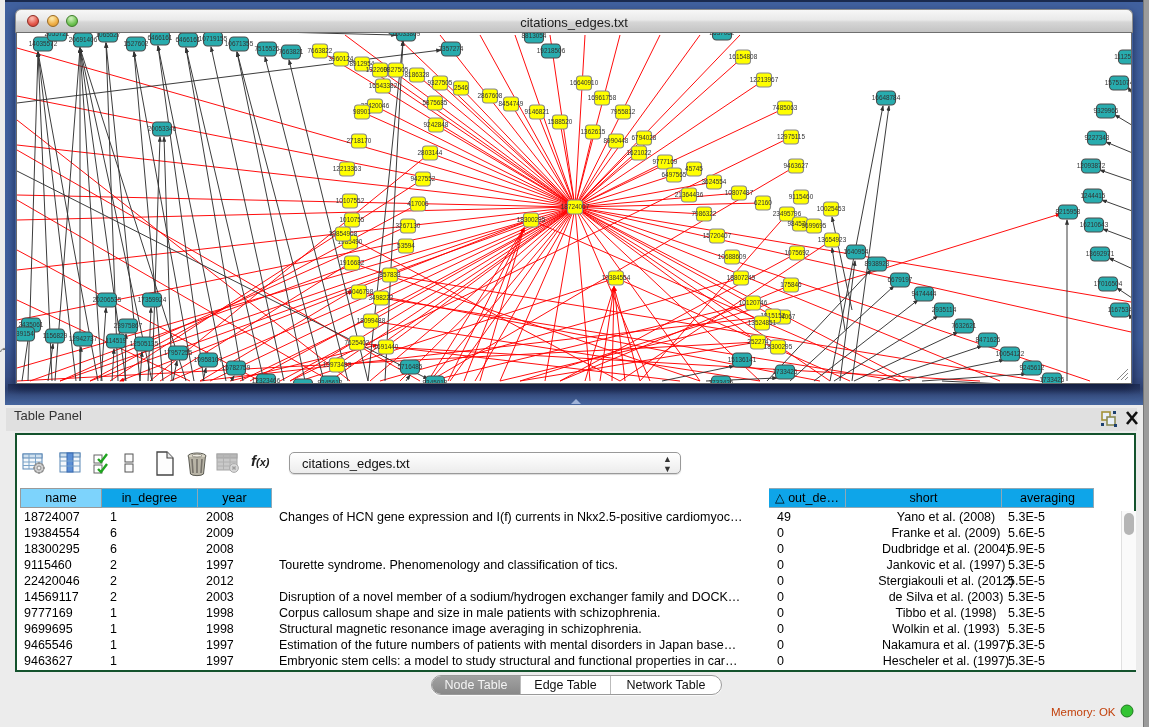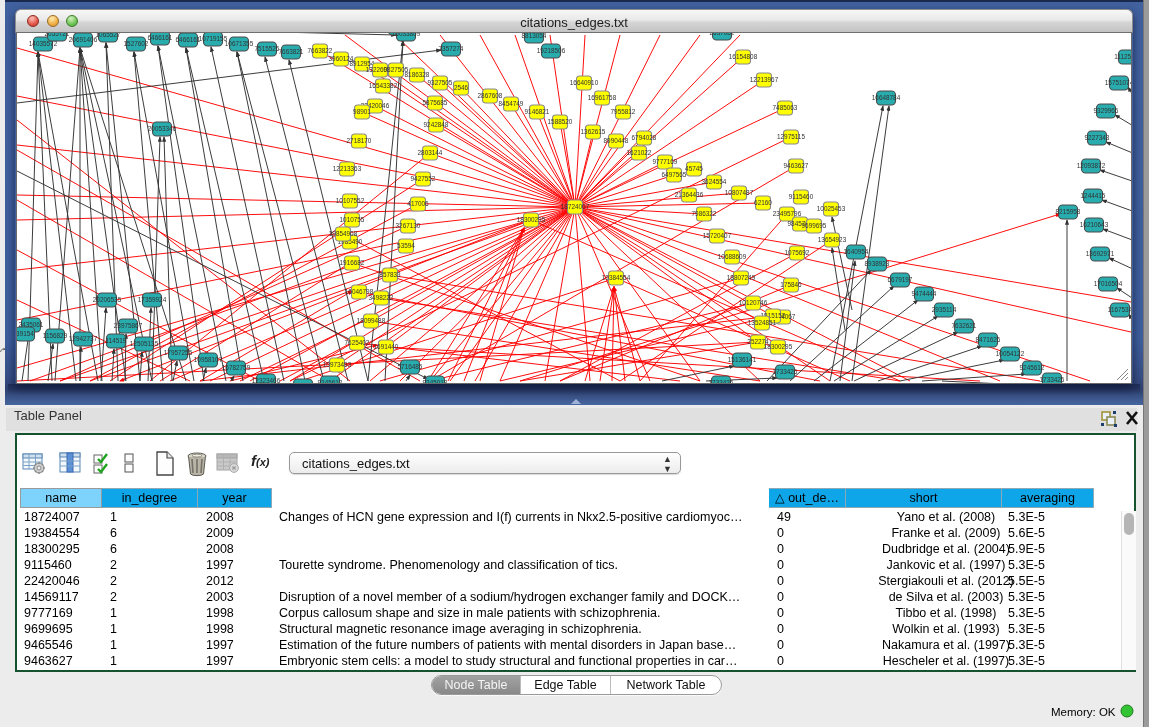--- a/index.html
+++ b/index.html
@@ -42,21 +42,21 @@
 .c0{left:4px} .c1{left:90px} .c2{left:186px} .c3{left:259px} .c4{left:757px}
 .c5{left:848px;width:156px;text-align:center} .c6{left:988px}
 #vscroll{position:absolute;left:1104px;top:76px;width:15px;height:159px;background:#fafafa;border-left:1px solid #e0e0e0}
 #vthumb{position:absolute;left:2px;top:2px;width:10px;height:22px;background:#b5b5b5;border-radius:5px}
 
 #tabs{position:absolute;left:431px;top:270px;height:20px;border:1px solid #9a9a9a;border-radius:10px;overflow:hidden;
  font-size:12.5px;background:#fff;box-shadow:0 1px 1px rgba(255,255,255,.8)}
 #tabs span{display:inline-block;height:20px;line-height:19px;text-align:center;vertical-align:top}
 #tabs .sel{background:linear-gradient(180deg,#a2a2a2,#868686);color:#f4f4f4;width:88px}
 #tabs .ns{color:#111;border-left:1px solid #bbb}
-#status{position:absolute;left:0;top:295px;width:1119px;height:27px;font-size:12px;color:#000000}
+#status{position:absolute;left:0;top:295px;width:1119px;height:27px;font-size:12px;color:#c2410c}
 </style></head>
 <body>
 <div id="app">
 <div id="desktop"></div>
 <div id="lstrip"></div>
     <svg style="position:absolute;left:0;top:346px" width="6" height="8" viewBox="0 0 6 8">
       <path d="M0.5 6 Q2 1.5 5 3.5" stroke="#666" fill="none" stroke-width="1"></path>
       <path d="M4 1.5 L5.5 3.8 L2.8 4.3" fill="#666"></path>
     </svg>
 <div id="win">

